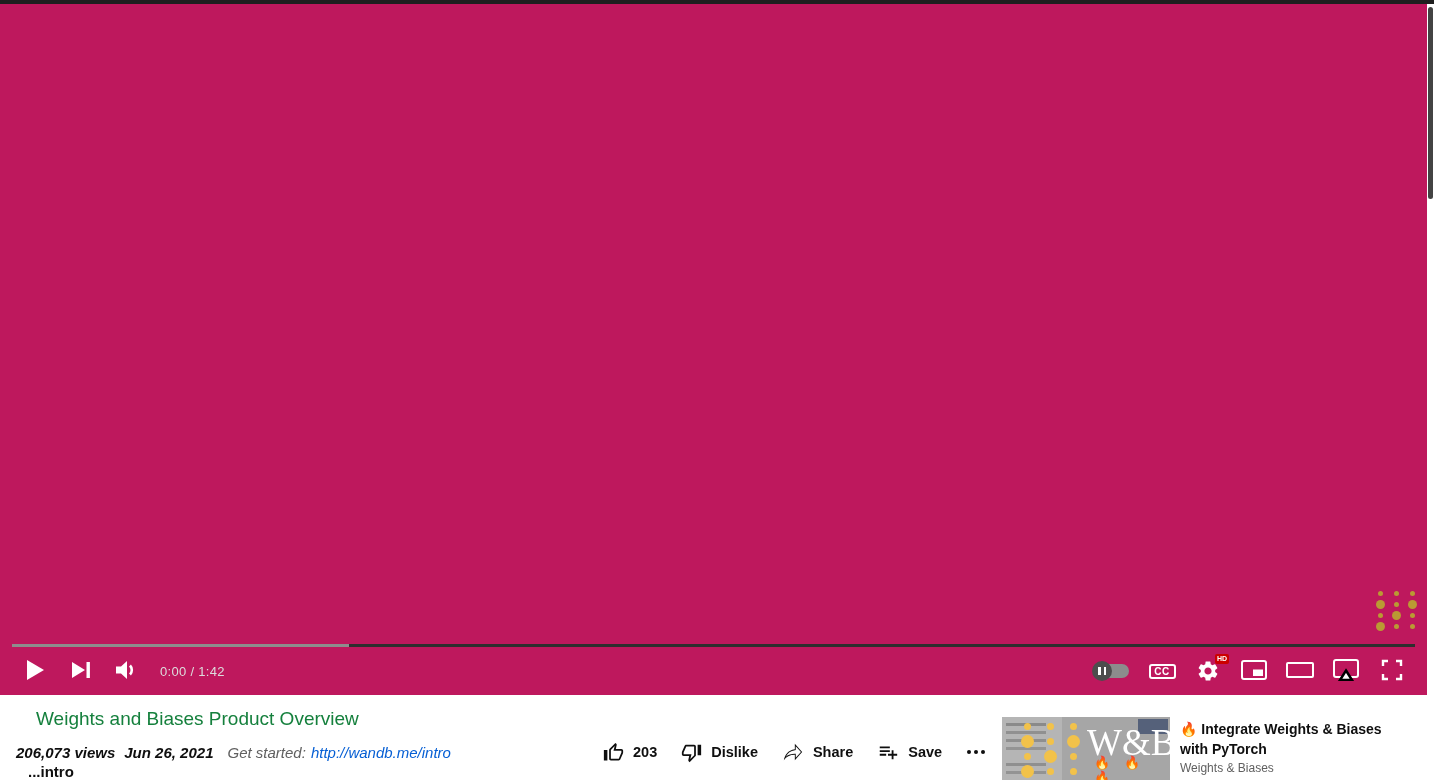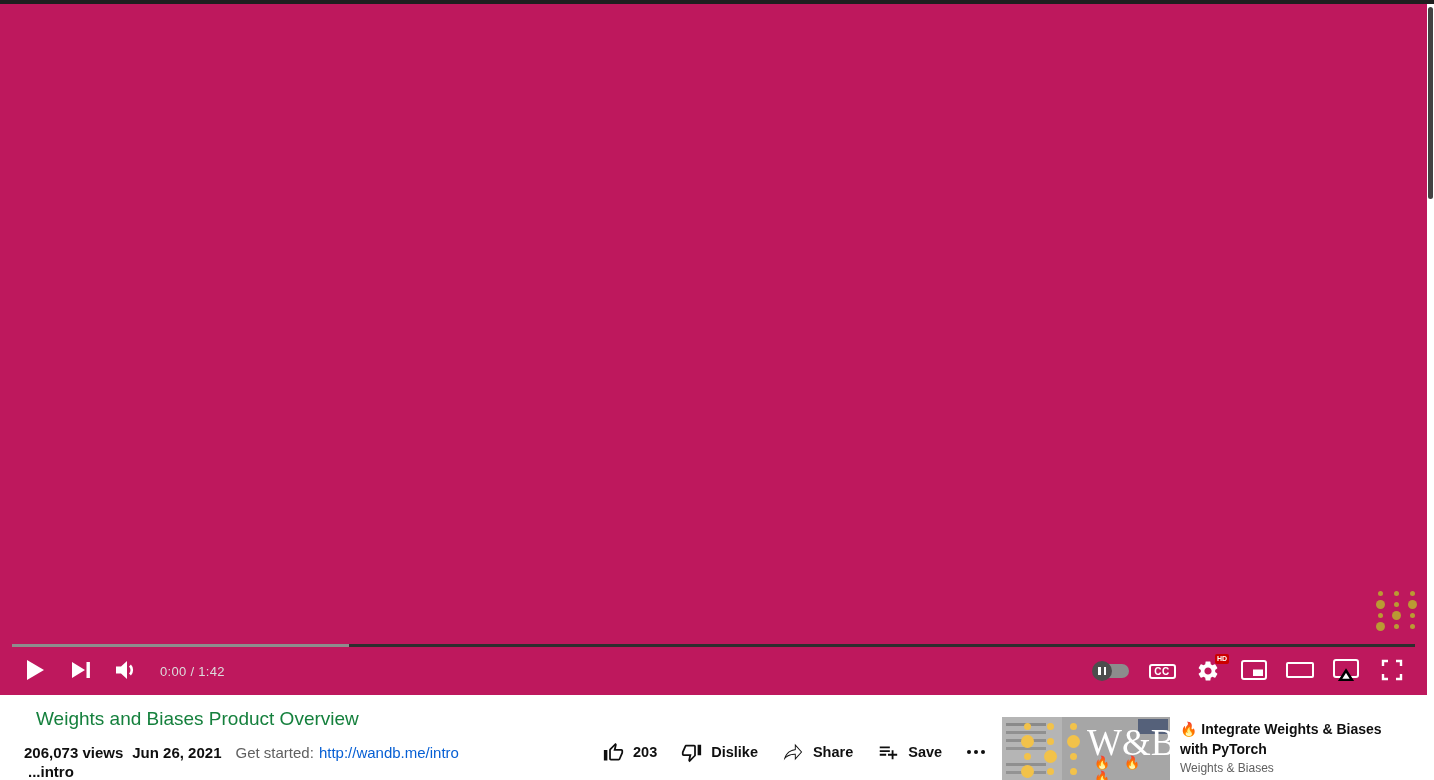--- a/index.html
+++ b/index.html
@@ -42,21 +42,21 @@
   .gearwrap { position:relative; width:26px; height:26px; display:flex; align-items:center; justify-content:center; }
   .hdbadge { position:absolute; top:-4px; right:-8px; background:#c00; color:#fff; font-size:7px; font-weight:bold;
              padding:1px 2px; border-radius:2px; line-height:1.1; }
 
   
   .scrollbar { position:absolute; right:0; top:4px; width:7px; height:776px; background:#fff; }
   .scrollbar .thumb { position:absolute; left:1px; top:3px; width:5px; height:192px; background:#434343; border-radius:3px; }
 
   
   .vtitle { position:absolute; left:24px; top:708px; font-size:19px; font-weight:normal; color:#15803d;margin-left:12px; }
-  .meta { position:absolute; left:24px; top:744px; font-size:15px; display:flex; align-items:flex-start; }
+  .meta { position:absolute; left:16px; top:744px; font-size:15px; display:flex; align-items:flex-start;font-style:italic; }
   .meta .views, .meta .date { font-weight:bold; color:#0f0f0f; }
   .meta .date { margin-left:9px; }
   .meta .desc { margin-left:14px; color:#606060; }
   .meta a.desclink { color:#065fd4; text-decoration:none; margin-left:5px;margin-top:40px; }
   .morelbl { position:absolute; left:28px; top:763px; font-size:15px; font-weight:bold; color:#0f0f0f; cursor:pointer; }
 
   
   .actions { position:absolute; left:603px; top:741px; display:flex; align-items:center; gap:24px; }
   .abtn { display:flex; align-items:center; gap:9px; background:none; border:none; cursor:pointer;
           font-family:inherit; font-size:14.5px; font-weight:bold; color:#0f0f0f; }

